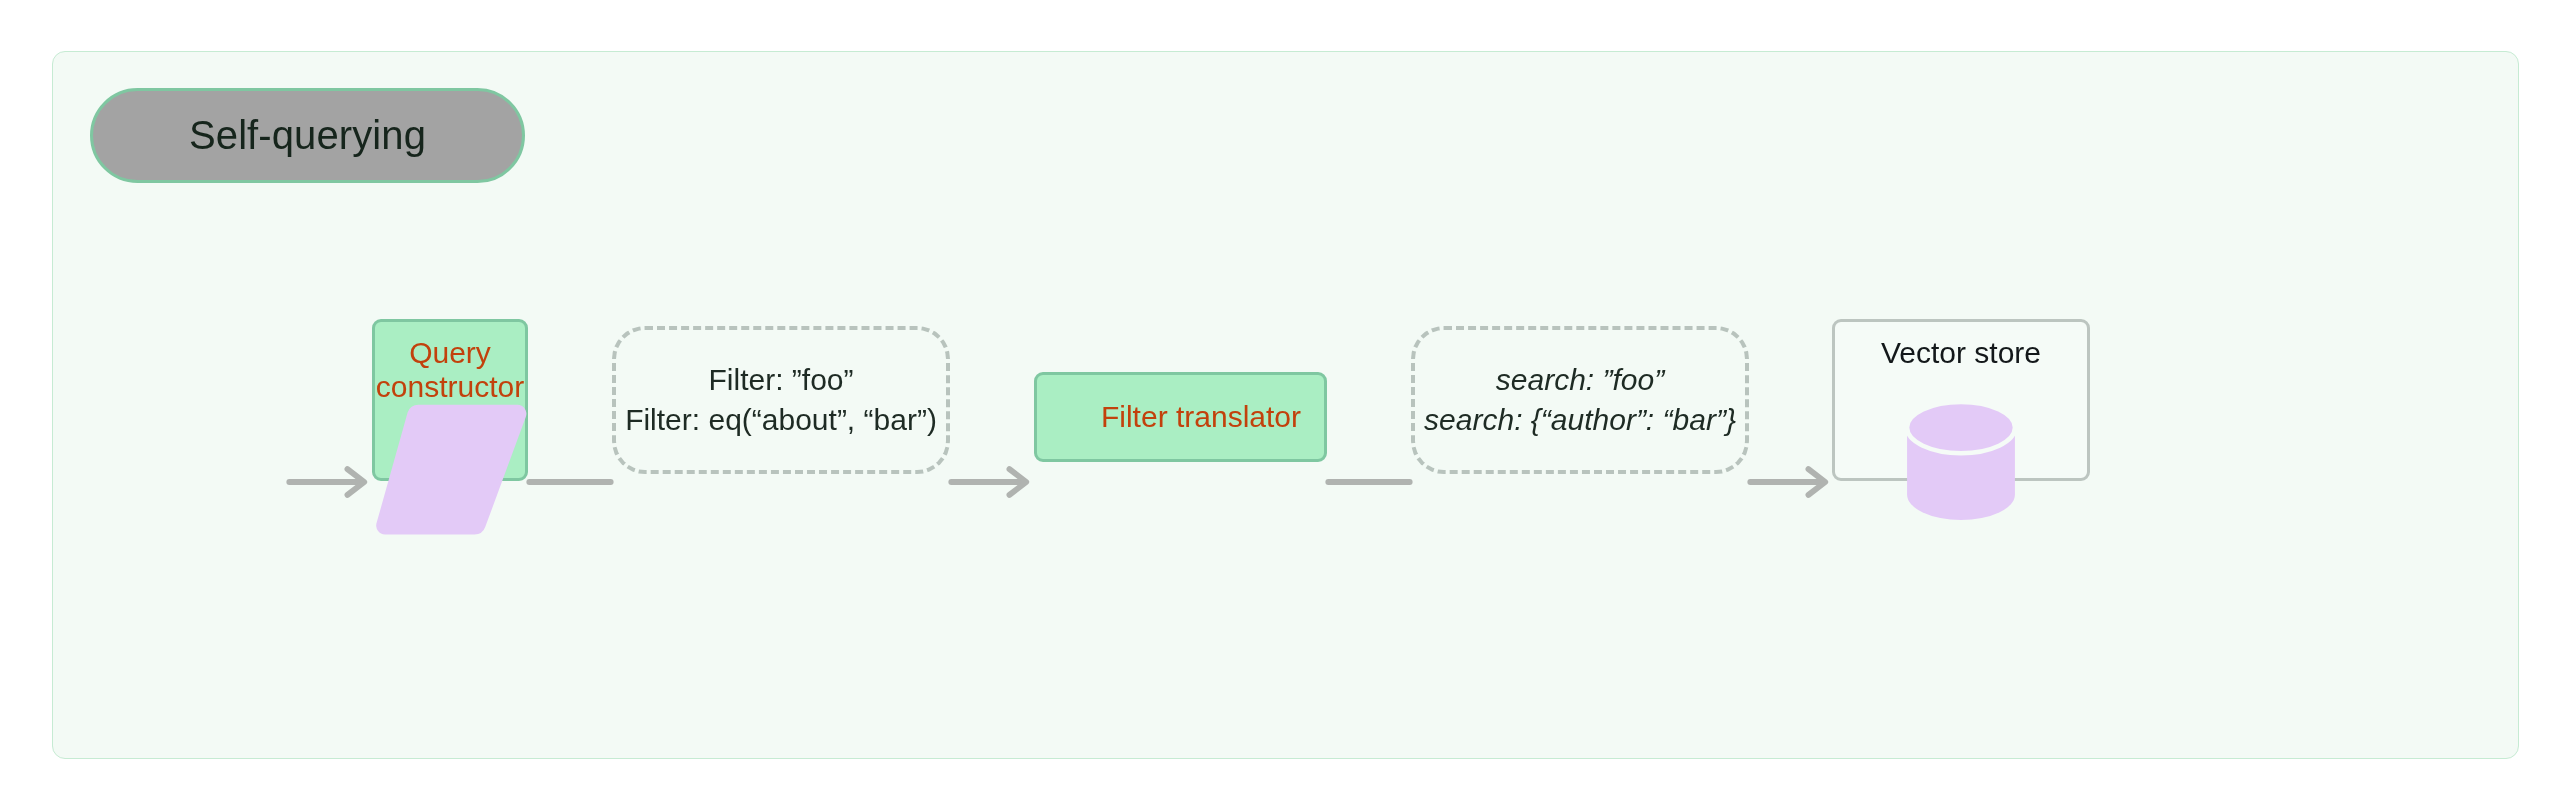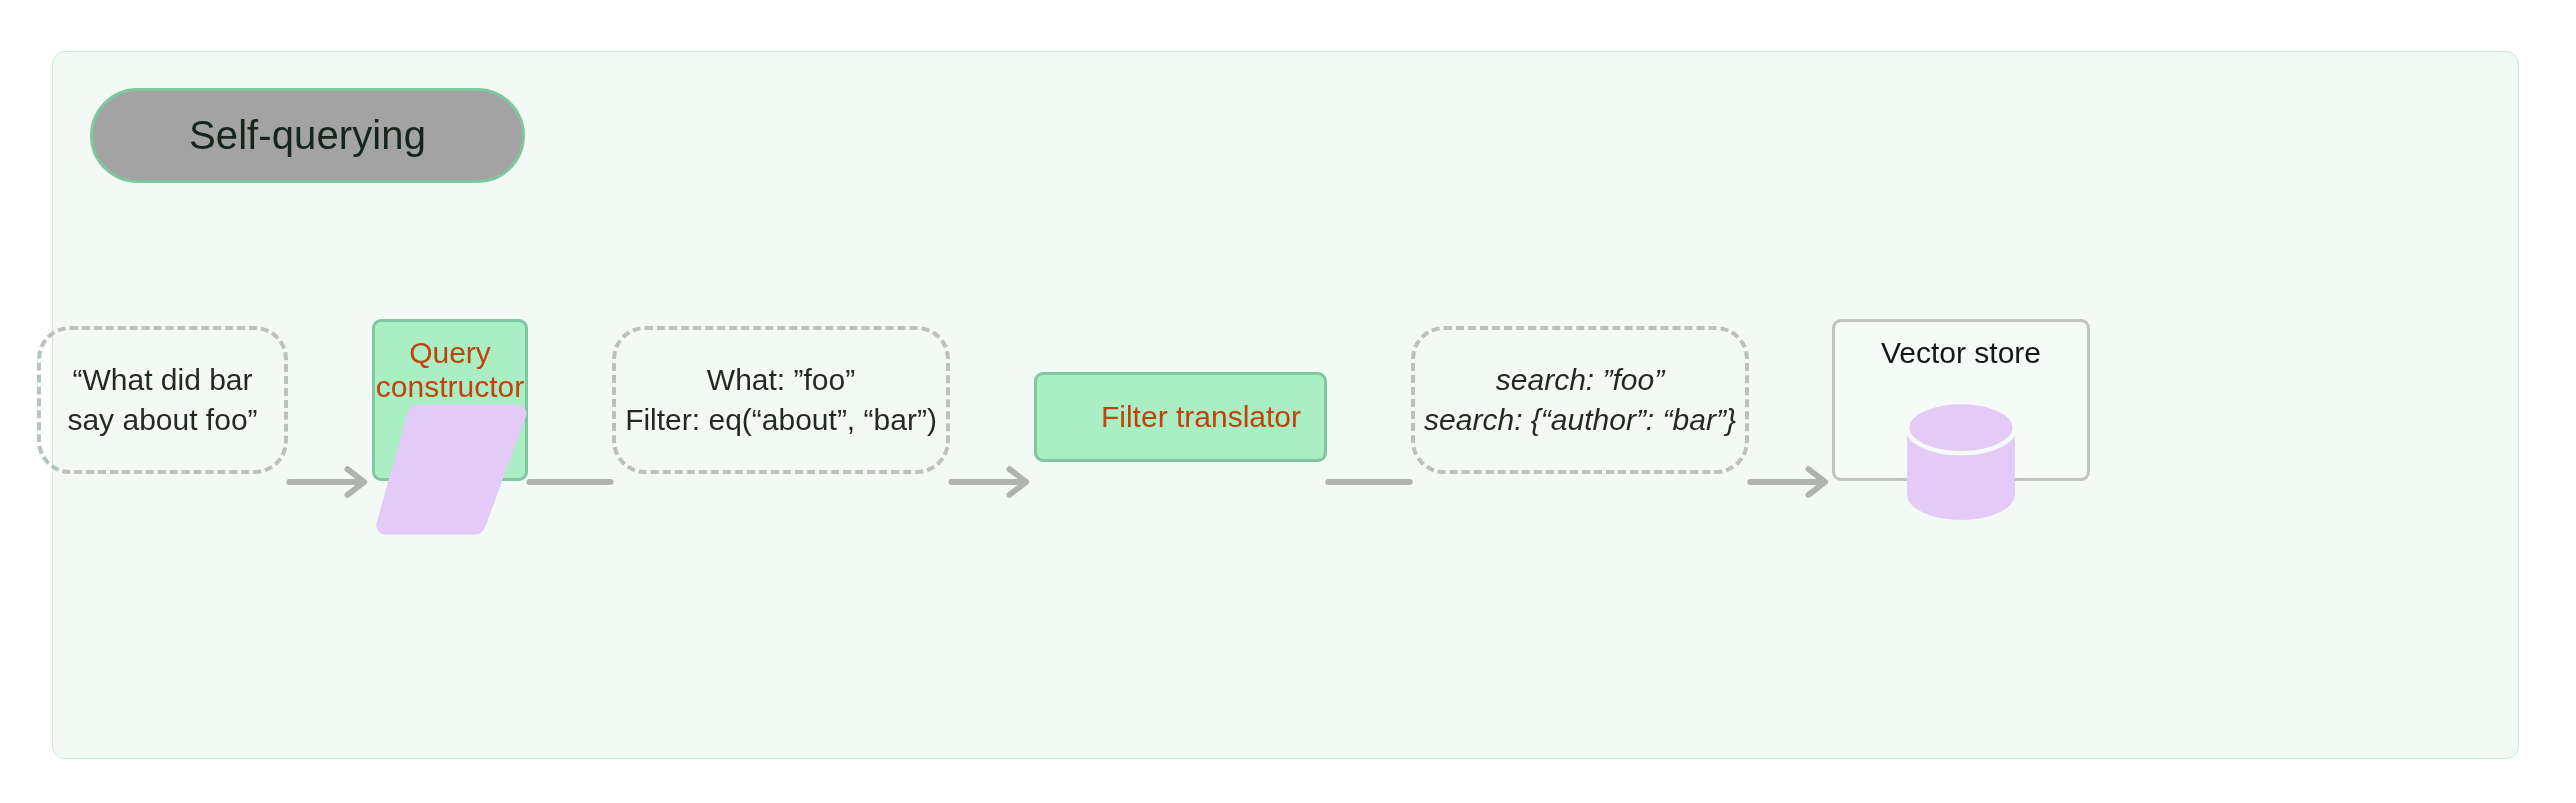--- a/index.html
+++ b/index.html
@@ -126,24 +126,20 @@
 </style>
 </head>
 <body>
 
 <div id="diagram-frame">
 
   <div id="subgraph-title">
     <span>Self-querying</span>
   </div>
 
-  <div class="node node-dashed" style="left:-16px; top:274px; width:251px; height:148px;">
-    <span class="line">“What did bar</span>
-    <span class="line">say about foo”</span>
-  </div>
 
   <div class="connector" style="left:235px; width:84px;">
     <svg width="84" height="52" viewBox="0 0 130 80">
       <path d="M2 40 H112" stroke="#b0b3b0" stroke-width="9" stroke-linecap="round" fill="none"></path>
       <path d="M92 20 L118 40 L92 60" stroke="#b0b3b0" stroke-width="9" stroke-linecap="round" stroke-linejoin="round" fill="none"></path>
     </svg>
   </div>
 
   <div class="node node-green" style="left:319px; top:267px; width:156px; height:162px;">
     <span class="node-label-top">Query constructor</span>
@@ -154,21 +150,21 @@
     </span>
   </div>
 
   <div class="connector" style="left:475px; width:84px;">
     <svg width="84" height="52" viewBox="0 0 130 80">
       <path d="M2 40 H128" stroke="#b0b3b0" stroke-width="9" stroke-linecap="round" fill="none"></path>
     </svg>
   </div>
 
   <div class="node node-dashed" style="left:559px; top:274px; width:338px; height:148px;">
-    <span class="line">What: ”foo”</span>
+    <span class="line">Filter: ”foo”</span>
     <span class="line">Filter: eq(“about”, “bar”)</span>
   </div>
 
   <div class="connector" style="left:897px; width:84px;">
     <svg width="84" height="52" viewBox="0 0 130 80">
       <path d="M2 40 H112" stroke="#b0b3b0" stroke-width="9" stroke-linecap="round" fill="none"></path>
       <path d="M92 20 L118 40 L92 60" stroke="#b0b3b0" stroke-width="9" stroke-linecap="round" stroke-linejoin="round" fill="none"></path>
     </svg>
   </div>
 

